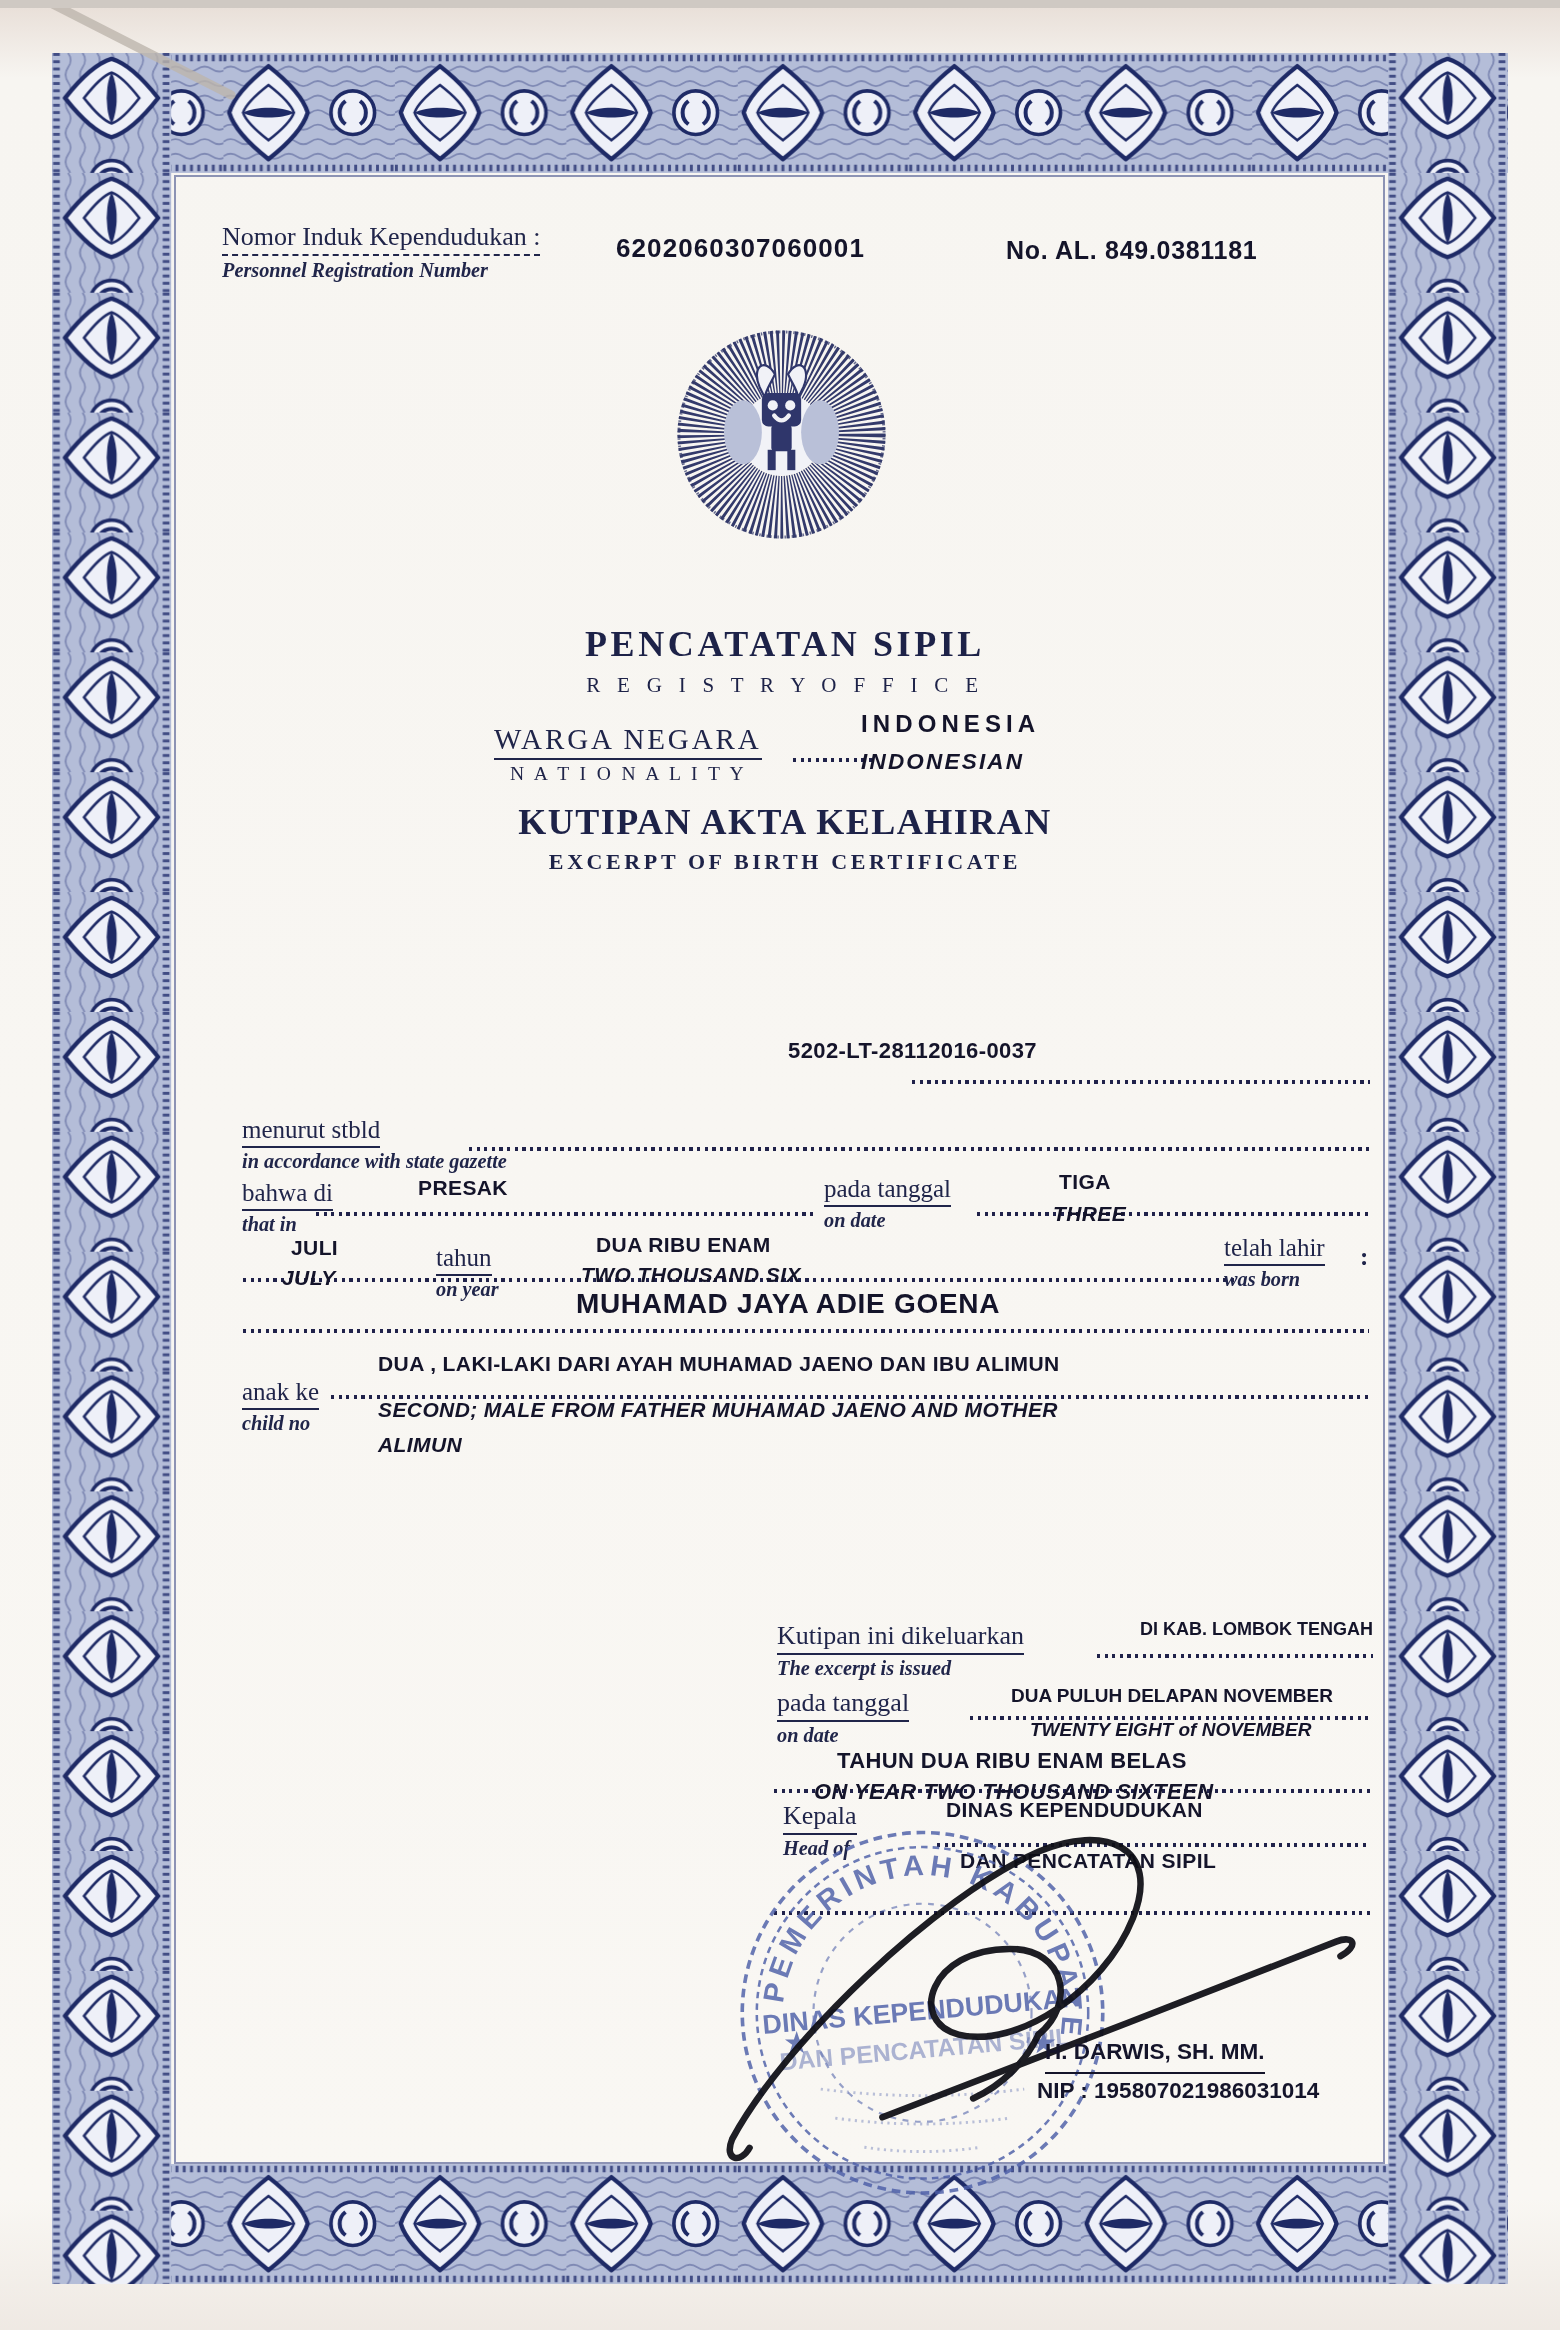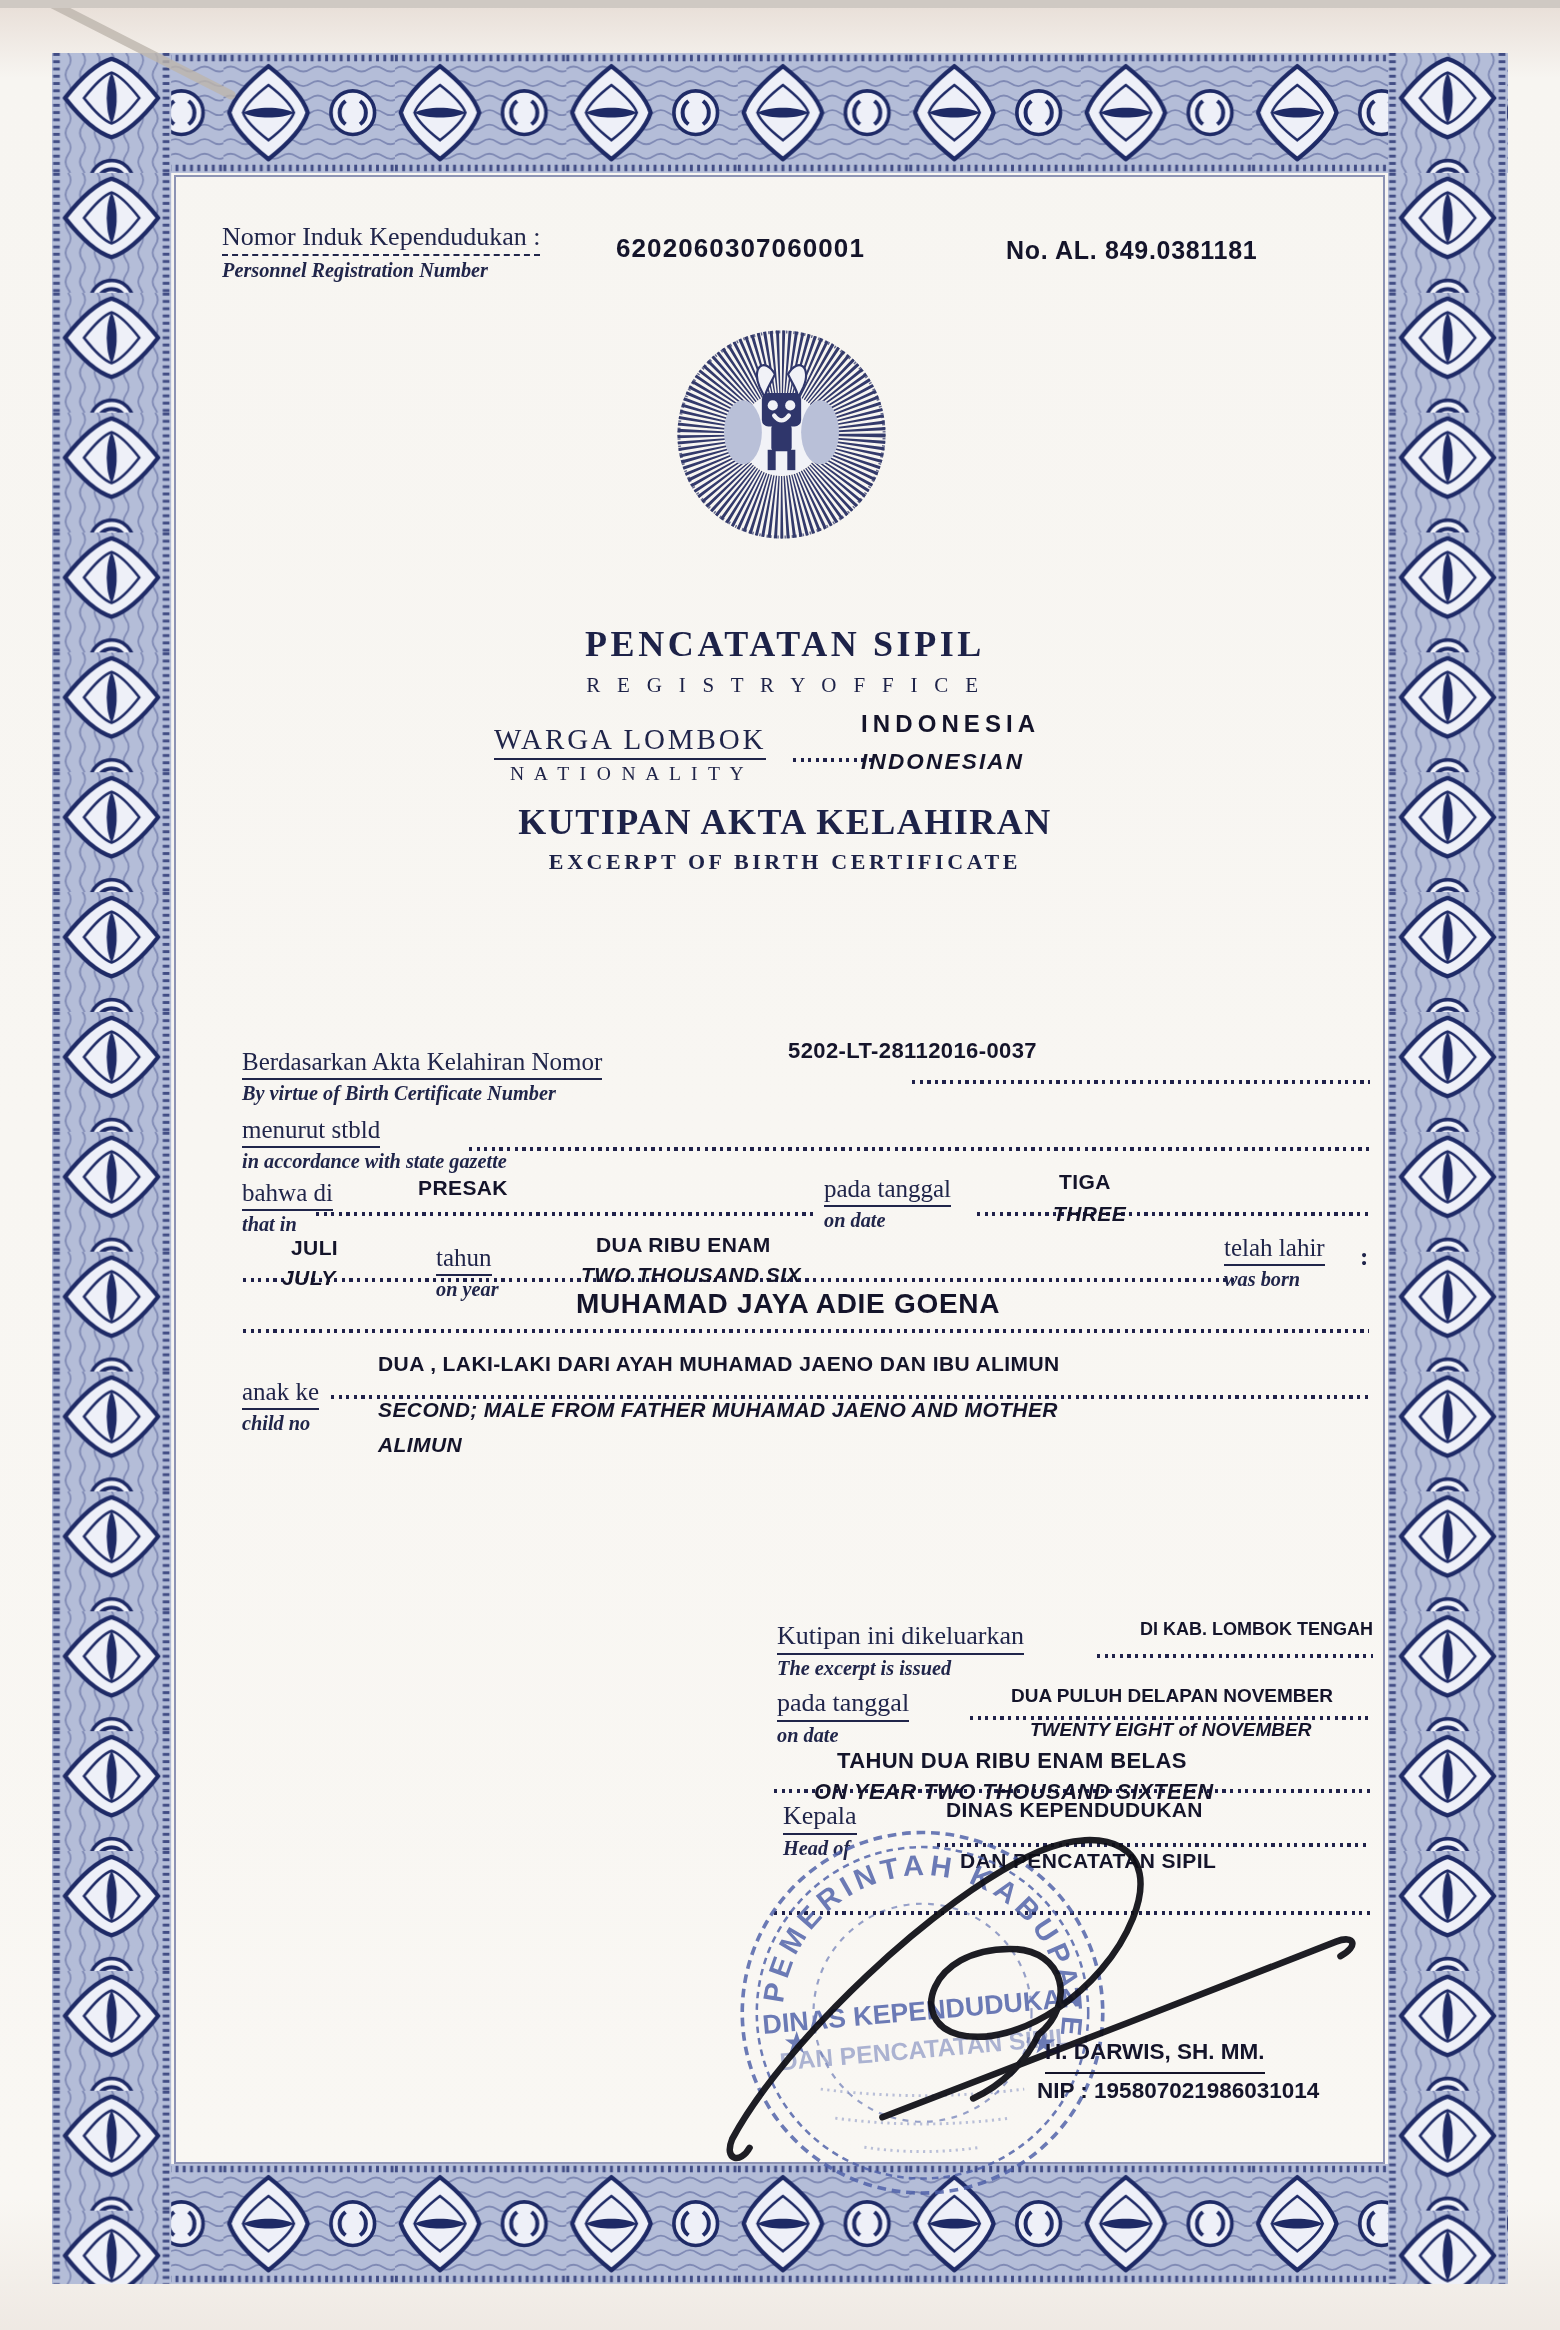--- a/index.html
+++ b/index.html
@@ -113,36 +113,32 @@
     <rect x="126" y="166" width="11" height="28" fill="#2f366b"></rect>
     <rect x="153" y="166" width="11" height="28" fill="#2f366b"></rect>
   </svg>
 
   <div class="hc" style="top:615px;font-size:36px;font-weight:bold;letter-spacing:3.6px">
     <span class="u" style="border-bottom-width:2.9px">PENCATATAN SIPIL</span>
   </div>
   <div class="hc" style="top:665px;font-size:21px;letter-spacing:5.8px">R E G I S T R Y  O F F I C E</div>
 
   <div class="lab" style="left:494px;top:716px;font-size:29px;letter-spacing:2.9px">
-    <span class="u" style="border-bottom-width:2.9px">WARGA LOMBOK</span>
+    <span class="u" style="border-bottom-width:2.9px">WARGA NEGARA</span>
   </div>
   <div class="lab" style="left:510px;top:755px;font-size:19.6px;letter-spacing:2.9px">N A T I O N A L I T Y</div>
   <div class="dots" style="left:793px;top:750px;width:81px"></div>
   <div class="val" style="left:861px;top:702px;font-size:24px;letter-spacing:5.1px">INDONESIA</div>
   <div class="val vit" style="left:861px;top:741px;font-size:22.5px;letter-spacing:2.2px">INDONESIAN</div>
 
   <div class="hc" style="top:793px;font-size:36px;font-weight:bold;letter-spacing:1.5px">
     <span class="u" style="border-bottom-width:2.9px">KUTIPAN AKTA KELAHIRAN</span>
   </div>
   <div class="hc" style="top:841px;font-size:22px;font-weight:bold;letter-spacing:3.6px">EXCERPT OF BIRTH CERTIFICATE</div>
 
-  <div class="lab" style="left:242px;top:1040px">
-    <span class="u">Berdasarkan Akta Kelahiran Nomor</span>
-    <span class="en">By virtue of Birth Certificate Number</span>
-  </div>
   <div class="val" style="left:788px;top:1030px;font-size:22px">5202-LT-28112016-0037</div>
   <div class="dots" style="left:912px;top:1072px;width:458px"></div>
 
   <div class="lab" style="left:242px;top:1108px">
     <span class="u">menurut stbld</span>
     <span class="en">in accordance with state gazette</span>
   </div>
   <div class="dots" style="left:469px;top:1139px;width:901px"></div>
 
   <div class="lab" style="left:242px;top:1171px">

